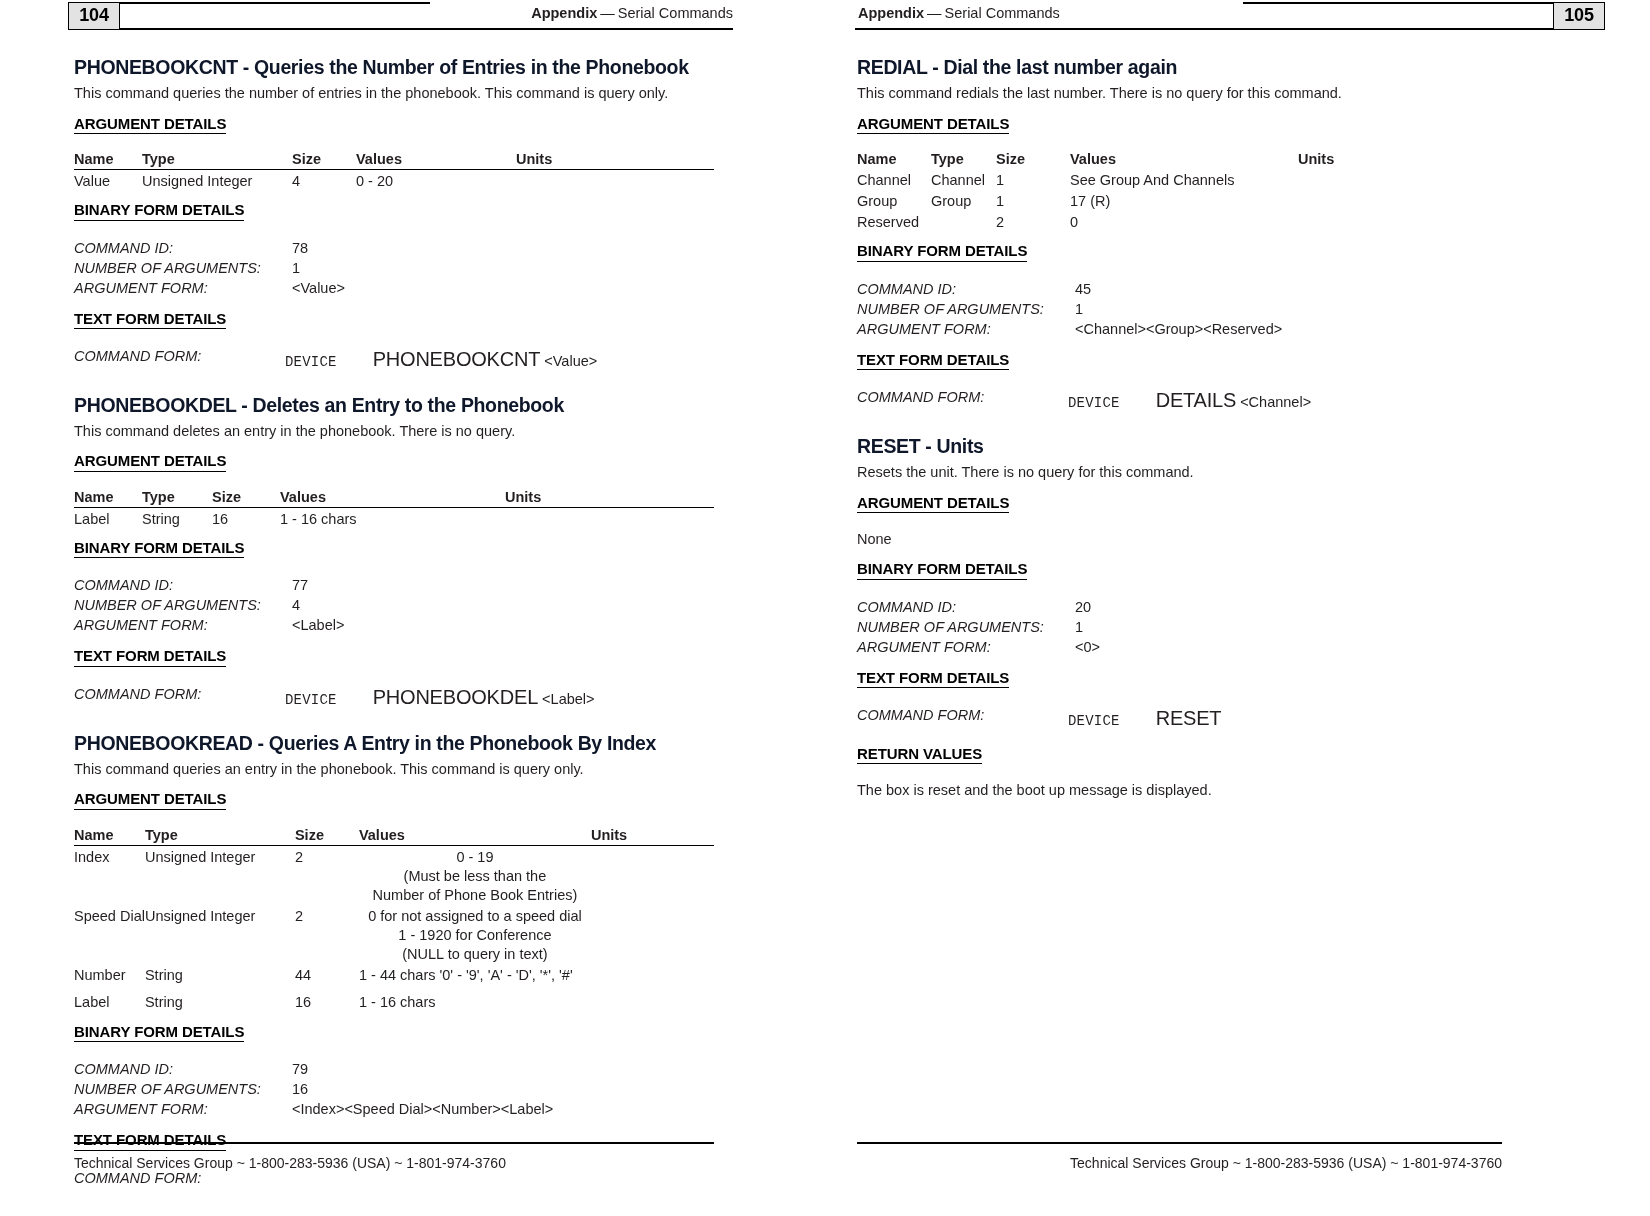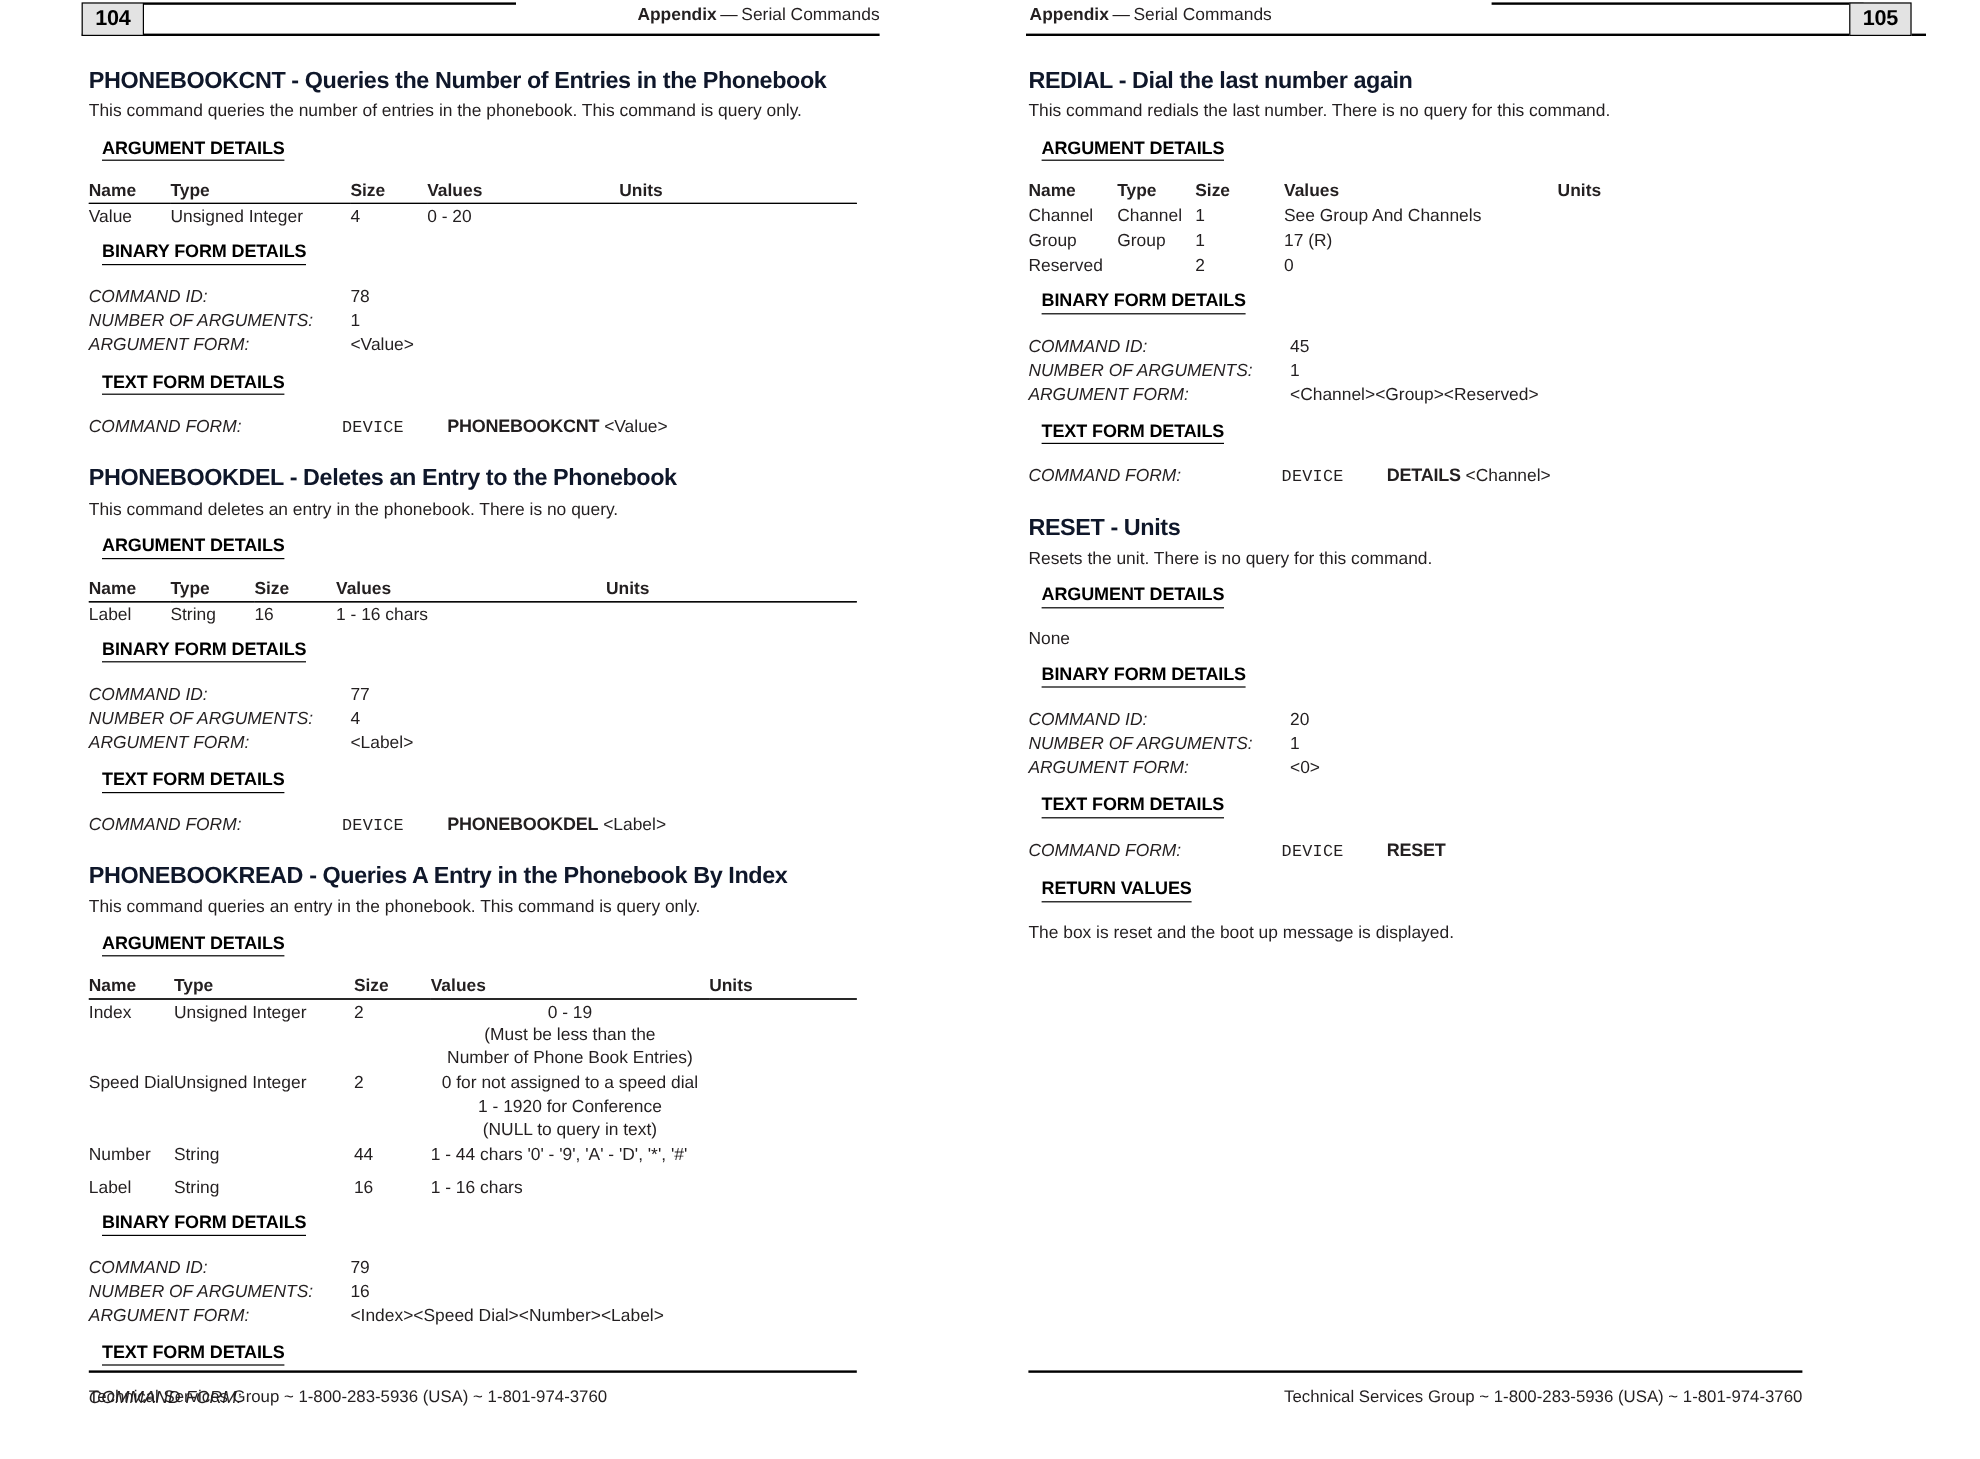--- a/index.html
+++ b/index.html
@@ -74,21 +74,21 @@
     position: absolute;
     left: 52px;
     top: 2px;
     width: 310px;
     height: 2px;
     background: #000;
   }
 
   
   .page-right .runhead { left: 30px; right: 45px; }
-  .page-right .pagenum { right: 12px; }
+  .page-right .pagenum { right: 0px; }
   .page-right .runlabel { left: 3px; }
   .page-right .rule-top {
     position: absolute;
     right: 52px;
     top: 2px;
     width: 310px;
     height: 2px;
     background: #000;
   }
 
@@ -110,21 +110,21 @@
   }
   .cmd-desc {
     font-size: 14.5px;
     margin: 0 0 12px 0;
     line-height: 1.25;
     color: #231f20;
   }
   .sec-head {
     font-size: 15px;
     font-weight: bold;
-    margin: 0 0 9px 11px;
+    margin: 0 0 9px 0;
     display: inline-block;
     border-bottom: 1.6px solid #000;
     padding-bottom: 1px;
     line-height: 1.1;
     letter-spacing: -0.1px;
     color: #000;
   }
   .sec-head-wrap { margin: 0 0 8px 0; }
 
   
@@ -166,23 +166,23 @@
     font-family: "Liberation Sans", sans-serif;
   }
   .kv .v { }
   .kv .mono {
     font-family: "Liberation Mono", monospace;
     font-size: 14px;
     letter-spacing: 0.2px;
     text-align: right;
   }
   .kv .cmdname {
-    font-weight: bold;
+    font-weight: normal;
     font-family: "Liberation Sans", sans-serif;
-    font-size: 15px;
+    font-size: 20px;
     letter-spacing: -0.2px;
     padding-left: 32px;
   }
   .kv .arg {
     font-family: "Liberation Sans", sans-serif;
     font-size: 14.5px;
   }
   .plain-text {
     font-size: 14.5px;
     margin: 0 0 12px 0;

